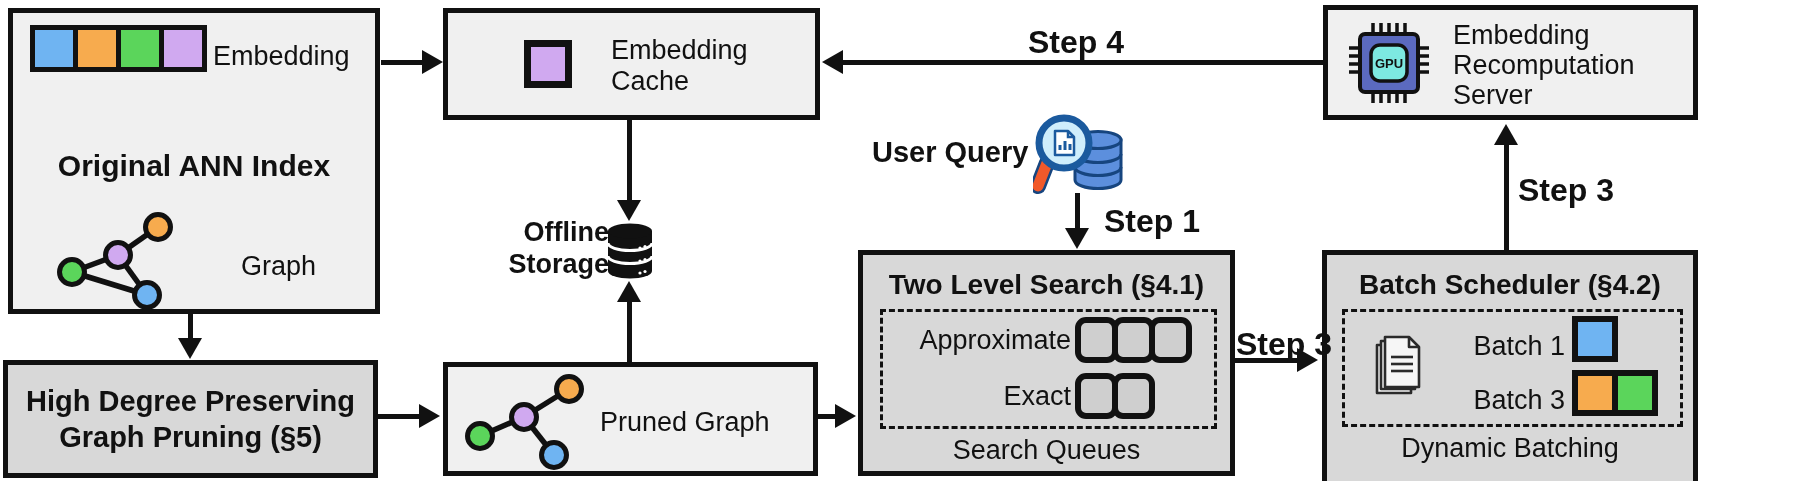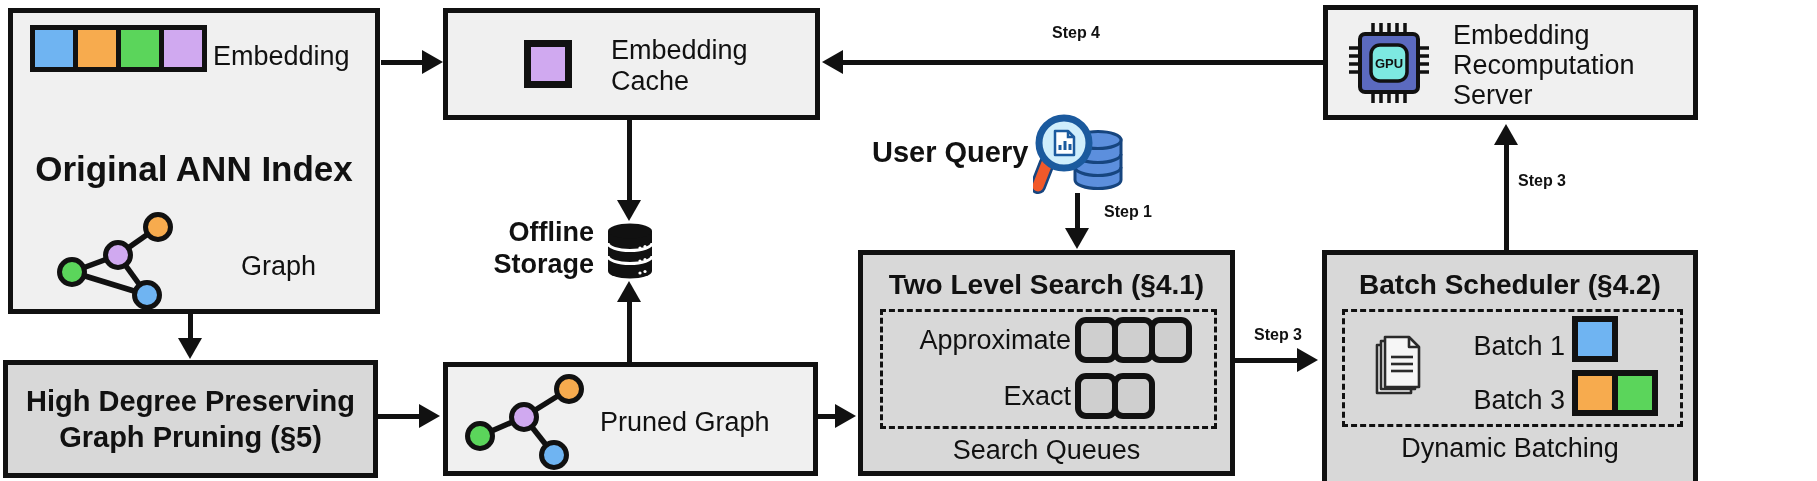--- a/index.html
+++ b/index.html
@@ -9,21 +9,21 @@
   }
   .box { position:absolute; border:5px solid #111; box-sizing:border-box; }
   .light { background:#f0f0f0; }
   .dark  { background:#d8d8d8; }
 
   .abs { position:absolute; }
   .label { font-size:27px; line-height:1.15; }
   .bold  { font-weight:bold; }
   .center { text-align:center; }
   .right { text-align:right; }
-  .step { position:absolute; font-size:16px; font-weight:bold; white-space:nowrap; }
+  .step { position:absolute; font-size:32px; font-weight:bold; white-space:nowrap; }
 
   
   .aline { position:absolute; background:#111; }
   .ahead { position:absolute; width:0; height:0; }
   .a-right { border-top:12px solid transparent; border-bottom:12px solid transparent; border-left:21px solid #111; }
   .a-left  { border-top:12px solid transparent; border-bottom:12px solid transparent; border-right:21px solid #111; }
   .a-down  { border-left:12px solid transparent; border-right:12px solid transparent; border-top:21px solid #111; }
   .a-up    { border-left:12px solid transparent; border-right:12px solid transparent; border-bottom:21px solid #111; }
 
   
@@ -53,21 +53,21 @@
 <div class="canvas">
 
   <div class="box light" style="left:8px; top:8px; width:372px; height:306px;">
     <div class="emb-strip">
         <div class="emb-cell" style="background: rgb(111, 180, 242);"></div>
         <div class="emb-cell" style="background: rgb(247, 171, 78);"></div>
         <div class="emb-cell" style="background: rgb(91, 213, 91);"></div>
         <div class="emb-cell" style="background: rgb(208, 169, 240);"></div>
       </div>
     <div class="abs label" style="left:200px; top:28px;">Embedding</div>
-    <div class="abs bold center" style="left:0; top:136px; width:100%; font-size:35px;">Original ANN Index</div>
+    <div class="abs bold center" style="left:0; top:136px; width:100%; font-size:30px;">Original ANN Index</div>
     <svg class="abs" style="left:37px; top:194px;" width="126" height="106" viewBox="0 0 126 106">
         <line x1="68" y1="48" x2="108" y2="20" stroke="#111" stroke-width="5.5"></line>
         <line x1="68" y1="48" x2="22" y2="65" stroke="#111" stroke-width="5.5"></line>
         <line x1="68" y1="48" x2="97" y2="88" stroke="#111" stroke-width="5.5"></line>
         <line x1="22" y1="65" x2="97" y2="88" stroke="#111" stroke-width="5.5"></line>
         <circle cx="108" cy="20" r="12.5" fill="#f7ab4e" stroke="#111" stroke-width="5"></circle>
         <circle cx="68" cy="48" r="12.5" fill="#d0a9f0" stroke="#111" stroke-width="5"></circle>
         <circle cx="22" cy="65" r="12.5" fill="#5bd55b" stroke="#111" stroke-width="5"></circle>
         <circle cx="97" cy="88" r="12.5" fill="#6fb4f2" stroke="#111" stroke-width="5"></circle>
       </svg>
@@ -108,21 +108,21 @@
       <rect x="25" y="25" width="36" height="36" rx="9" fill="var(--chip-core)" stroke="#111" stroke-width="3.5"></rect>
       <text x="43" y="48" text-anchor="middle" font-size="13" font-weight="bold" fill="#111">GPU</text>
     </svg>
     <div class="abs label" style="left:125px; top:10px; line-height:30px;">
       <div>Embedding</div>
       <div>Recomputation</div>
       <div>Server</div>
     </div>
   </div>
 
-  <div class="abs label bold right" style="left:454px; top:216px; width:140px; line-height:32px;">
+  <div class="abs label bold right" style="left:469px; top:216px; width:140px; line-height:32px;">
     <div>Offline</div>
     <div>Storage</div>
   </div>
   <svg class="abs" style="left:606px; top:222px;" width="48" height="58" viewBox="0 0 48 58">
     <rect x="2" y="9" width="44" height="40" fill="#111"></rect>
     <ellipse cx="24" cy="9" rx="22" ry="7.5" fill="#111"></ellipse>
     <ellipse cx="24" cy="49" rx="22" ry="7.5" fill="#111"></ellipse>
     <path d="M2 21 a22 7.5 0 0 0 44 0" fill="none" stroke="#fff" stroke-width="3"></path>
     <path d="M2 34 a22 7.5 0 0 0 44 0" fill="none" stroke="#fff" stroke-width="3"></path>
     <circle cx="34" cy="26" r="1.6" fill="#fff"></circle>

